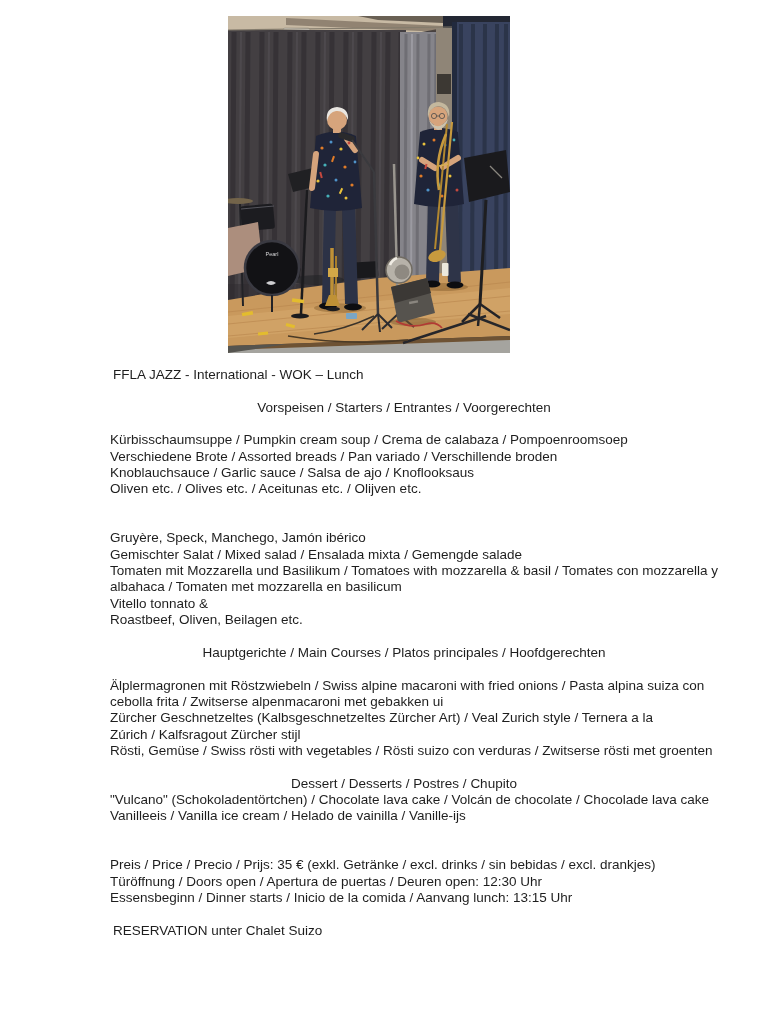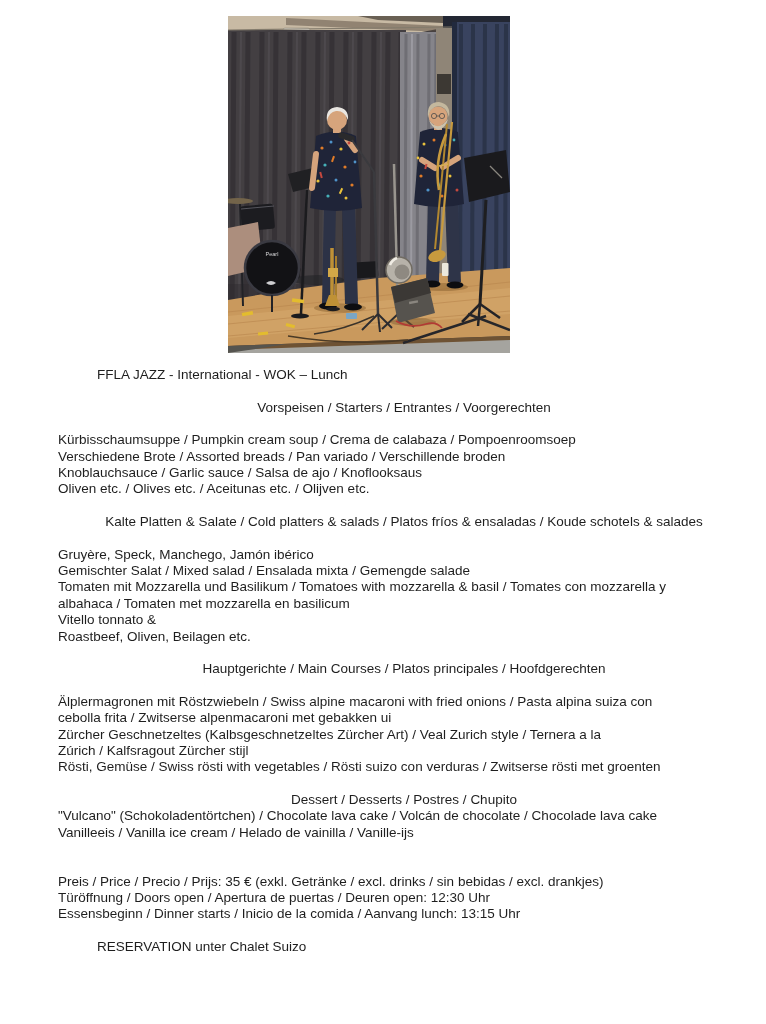--- a/index.html
+++ b/index.html
@@ -26,23 +26,23 @@
     left: 0; top: 367px;
     width: 766px;
   }
   .line {
     height: 16.35px;
     line-height: 16.35px;
     font-size: 13.5px;
     color: #1e1e1e;
     white-space: nowrap;
   }
-  .indent-title  { padding-left: 97px; }
+  .indent-title  { padding-left: 97px; margin-left: 16px; }
   .indent-header { padding-left: 42px; text-align: center; }
-  .indent-item   { padding-left: 58px; }
+  .indent-item   { padding-left: 110px; }
 </style>
 </head>
 <body>
 
 <div class="page">
 
   <div class="photo">
     <svg viewBox="0 0 282 337" width="282" height="337" preserveAspectRatio="none" role="img">
 
       <rect width="282" height="337" fill="#413e41"></rect>
@@ -274,21 +274,20 @@
   <div class="text-block" id="menu-text">
       <div class="line indent-title">FFLA JAZZ - International - WOK – Lunch</div>
       <div class="line">&nbsp;</div>
       <div class="line indent-header">Vorspeisen / Starters / Entrantes / Voorgerechten</div>
       <div class="line">&nbsp;</div>
       <div class="line indent-item">Kürbisschaumsuppe / Pumpkin cream soup / Crema de calabaza / Pompoenroomsoep</div>
       <div class="line indent-item">Verschiedene Brote / Assorted breads / Pan variado / Verschillende broden</div>
       <div class="line indent-item">Knoblauchsauce / Garlic sauce / Salsa de ajo / Knoflooksaus</div>
       <div class="line indent-item">Oliven etc. / Olives etc. / Aceitunas etc. / Olijven etc.</div>
       <div class="line">&nbsp;</div>
-      <div class="line indent-header">Kalte Platten &amp; Salate / Cold platters &amp; salads / Platos fríos &amp; ensaladas / Koude schotels &amp; salades</div>
       <div class="line">&nbsp;</div>
       <div class="line indent-item">Gruyère, Speck, Manchego, Jamón ibérico</div>
       <div class="line indent-item">Gemischter Salat / Mixed salad / Ensalada mixta / Gemengde salade</div>
       <div class="line indent-item">Tomaten mit Mozzarella und Basilikum / Tomatoes with mozzarella &amp; basil / Tomates con mozzarella y</div>
       <div class="line indent-item">albahaca / Tomaten met mozzarella en basilicum</div>
       <div class="line indent-item">Vitello tonnato &amp;</div>
       <div class="line indent-item">Roastbeef, Oliven, Beilagen etc.</div>
       <div class="line">&nbsp;</div>
       <div class="line indent-header">Hauptgerichte / Main Courses / Platos principales / Hoofdgerechten</div>
       <div class="line">&nbsp;</div>

